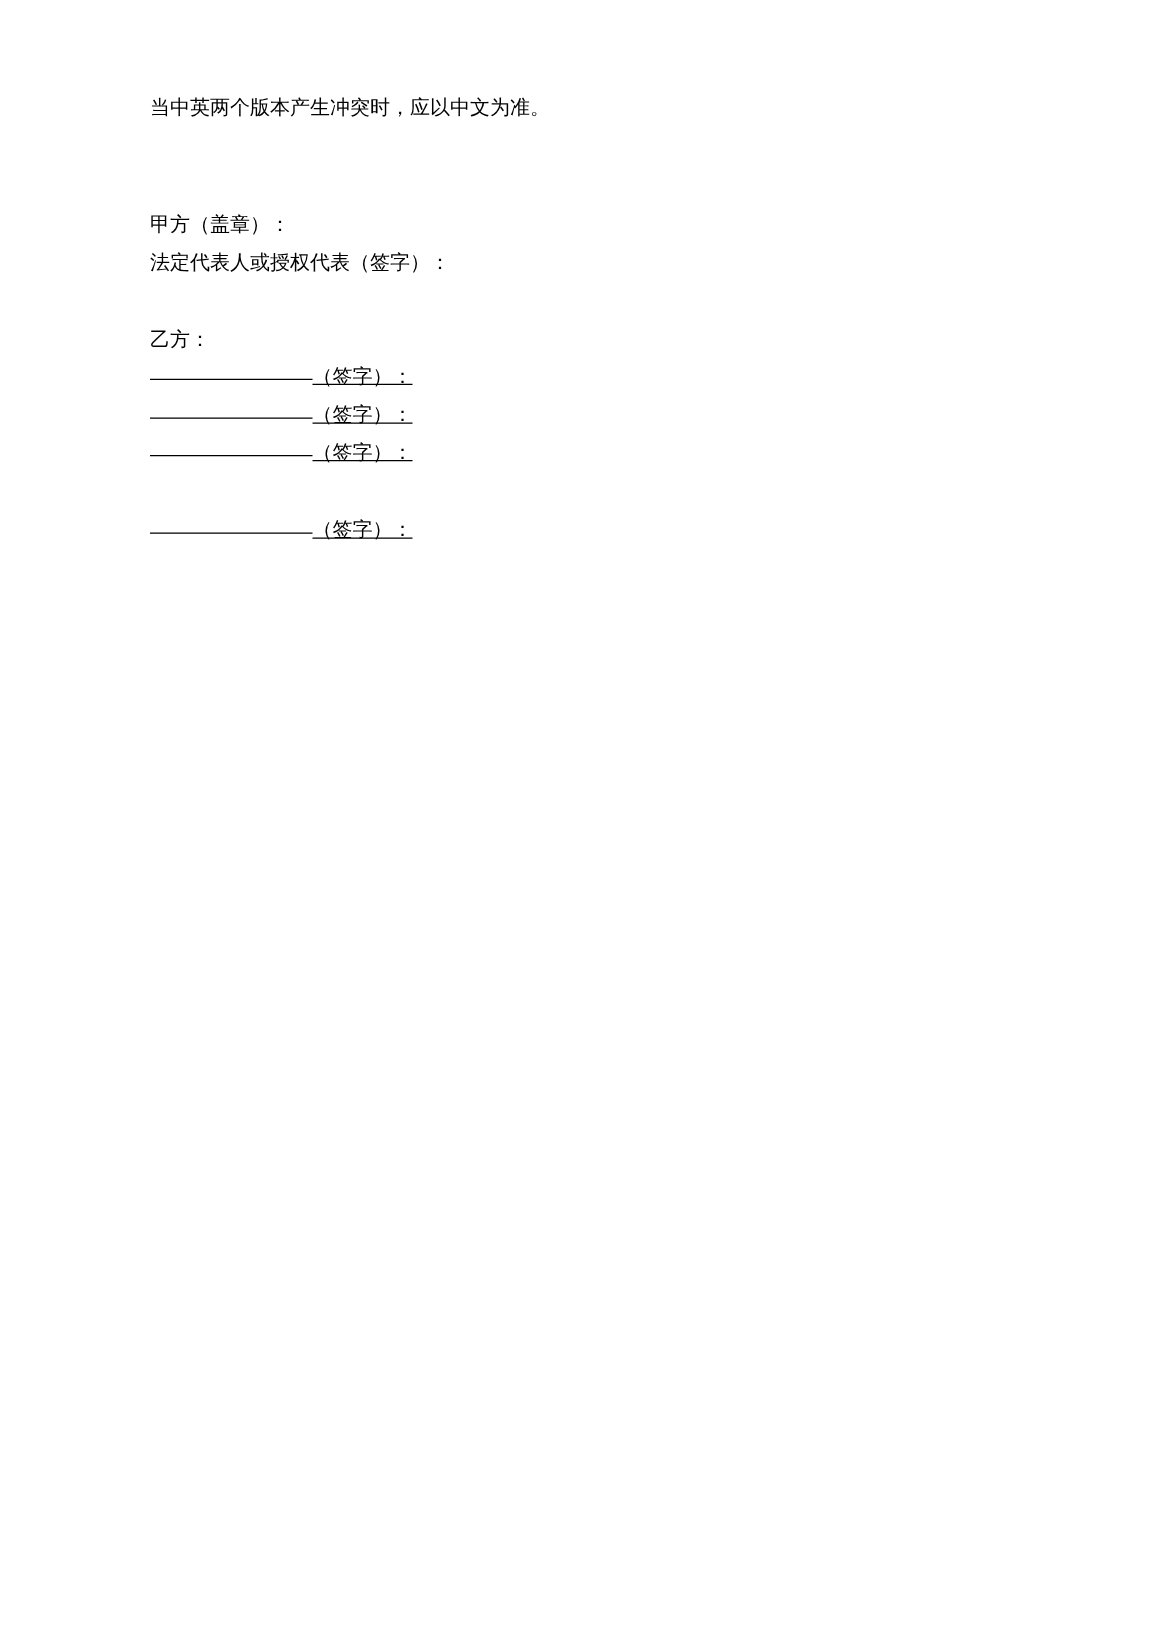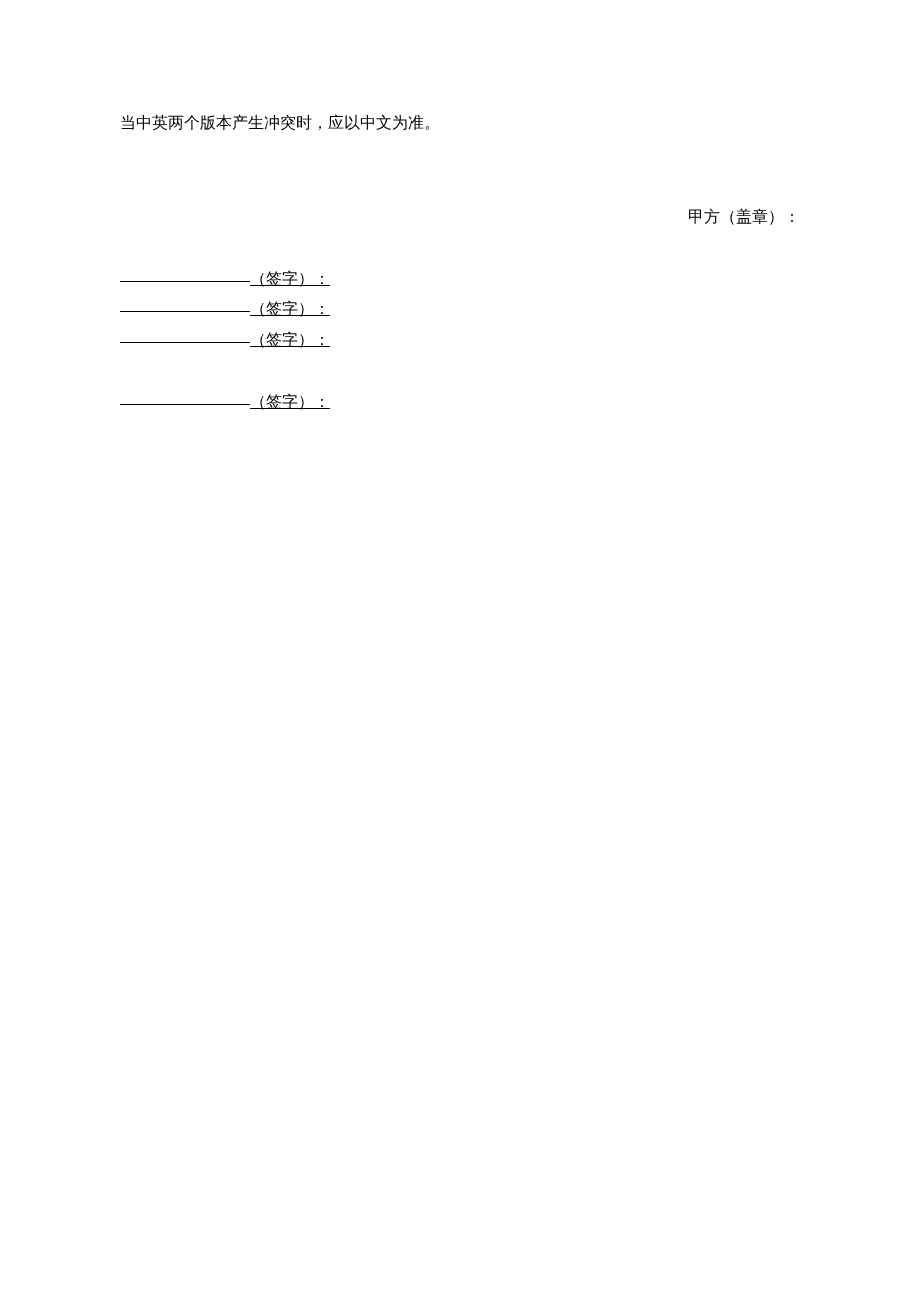--- a/index.html
+++ b/index.html
@@ -4,21 +4,21 @@
   <style>
     body {
       margin: 0;
       padding: 0;
       background: #ffffff;
       font-family: "SimSun", "宋体", serif;
       width: 920px;
       height: 1301px;
     }
     .page {
-      padding: 108px 120px 0 120px;
+      padding: 72px 120px 0 120px;
       color: #000000;
       font-size: 16px;
       line-height: 1.9;
     }
     .para {
       margin: 0;
     }
     .spacer {
       height: 32px;
     }
@@ -34,41 +34,42 @@
       vertical-align: baseline;
       position: relative;
       top: -2px;
     }
     .date-gap {
       display: inline-block;
       width: 50px;
     }
     .tight-block p {
       line-height: 1.85;
-      text-align: right;
     }
   </style>
 </head>
 <body>
 
 <div class="page">
   <p class="para">当中英两个版本产生冲突时，应以中文为准。</p>
 
   <div class="spacer"></div>
 
 
   <div class="spacer"></div>
 
   <div class="tight-block">
     <p class="para">甲方（盖章）：</p>
+    <p class="para">法定代表人或授权代表（签字）：</p>
   </div>
 
   <div class="spacer"></div>
 
   <div class="tight-block">
+    <p class="para">乙方：</p>
     <p class="para sign-line">
       <span class="underline"></span><span>（签字）：</span>
     </p><br>
     <p class="para sign-line">
       <span class="underline"></span><span>（签字）：</span>
     </p><br>
     <p class="para sign-line">
       <span class="underline"></span><span>（签字）：</span>
     </p>
   </div>

